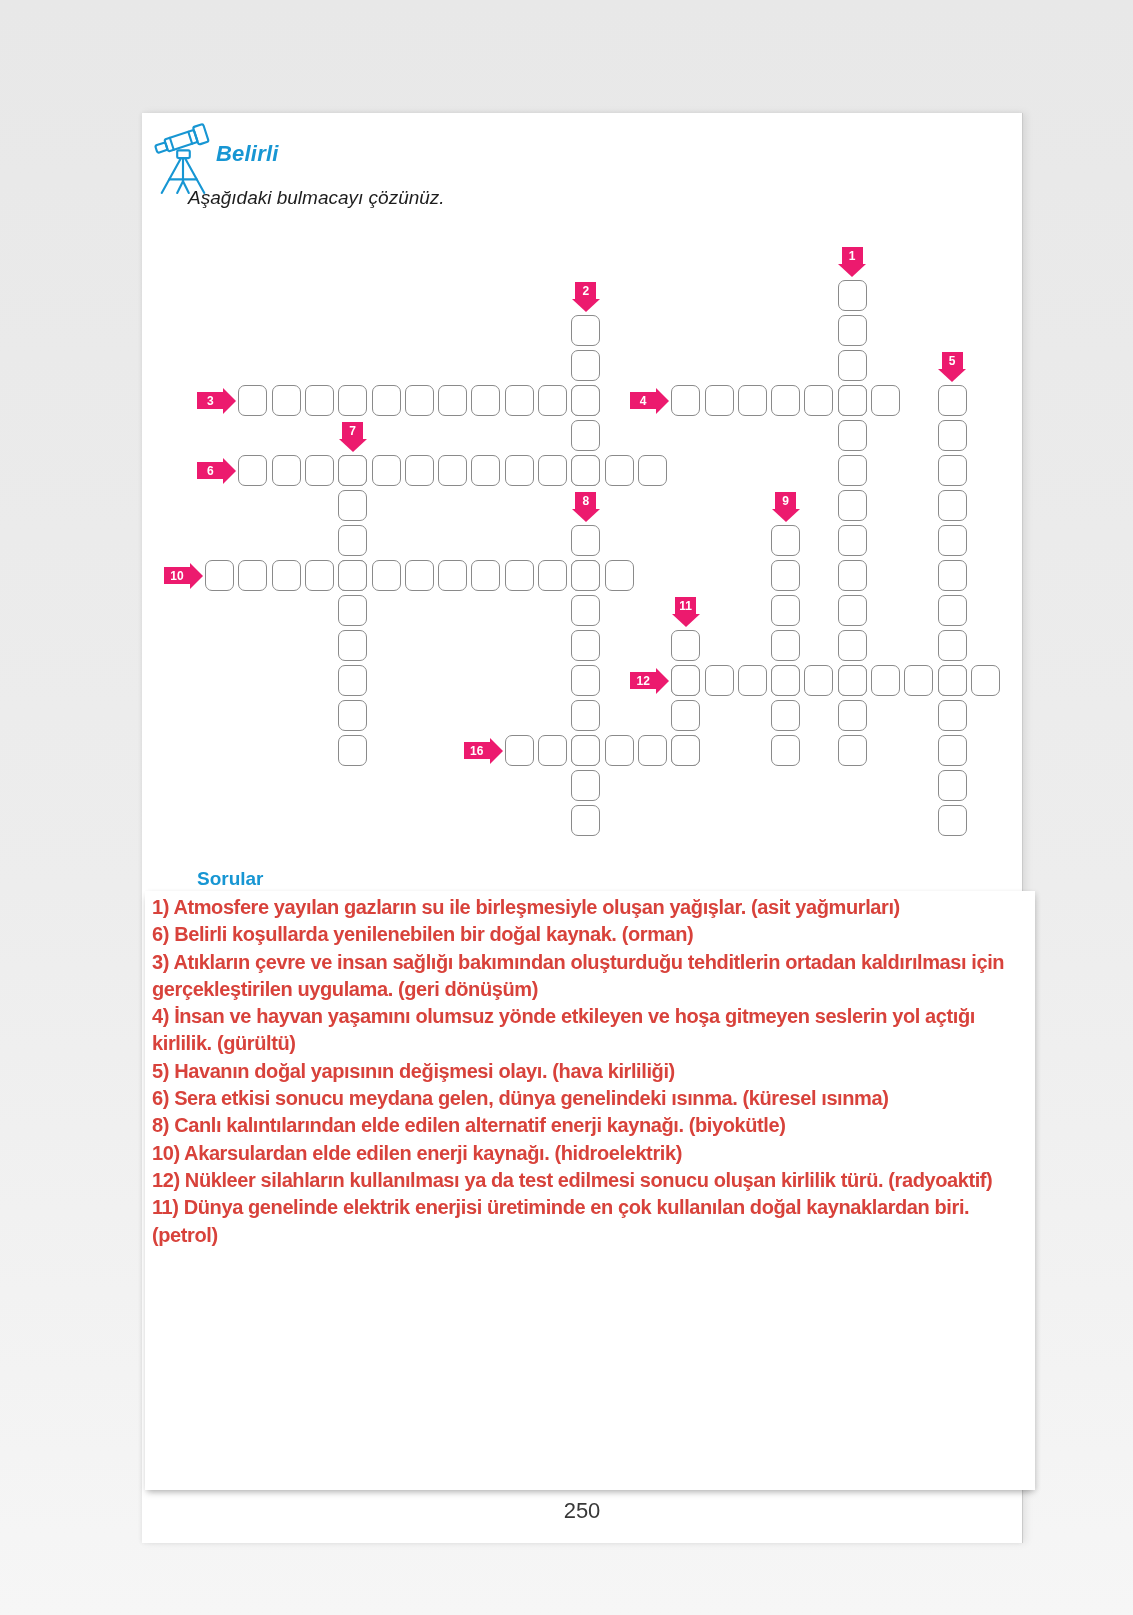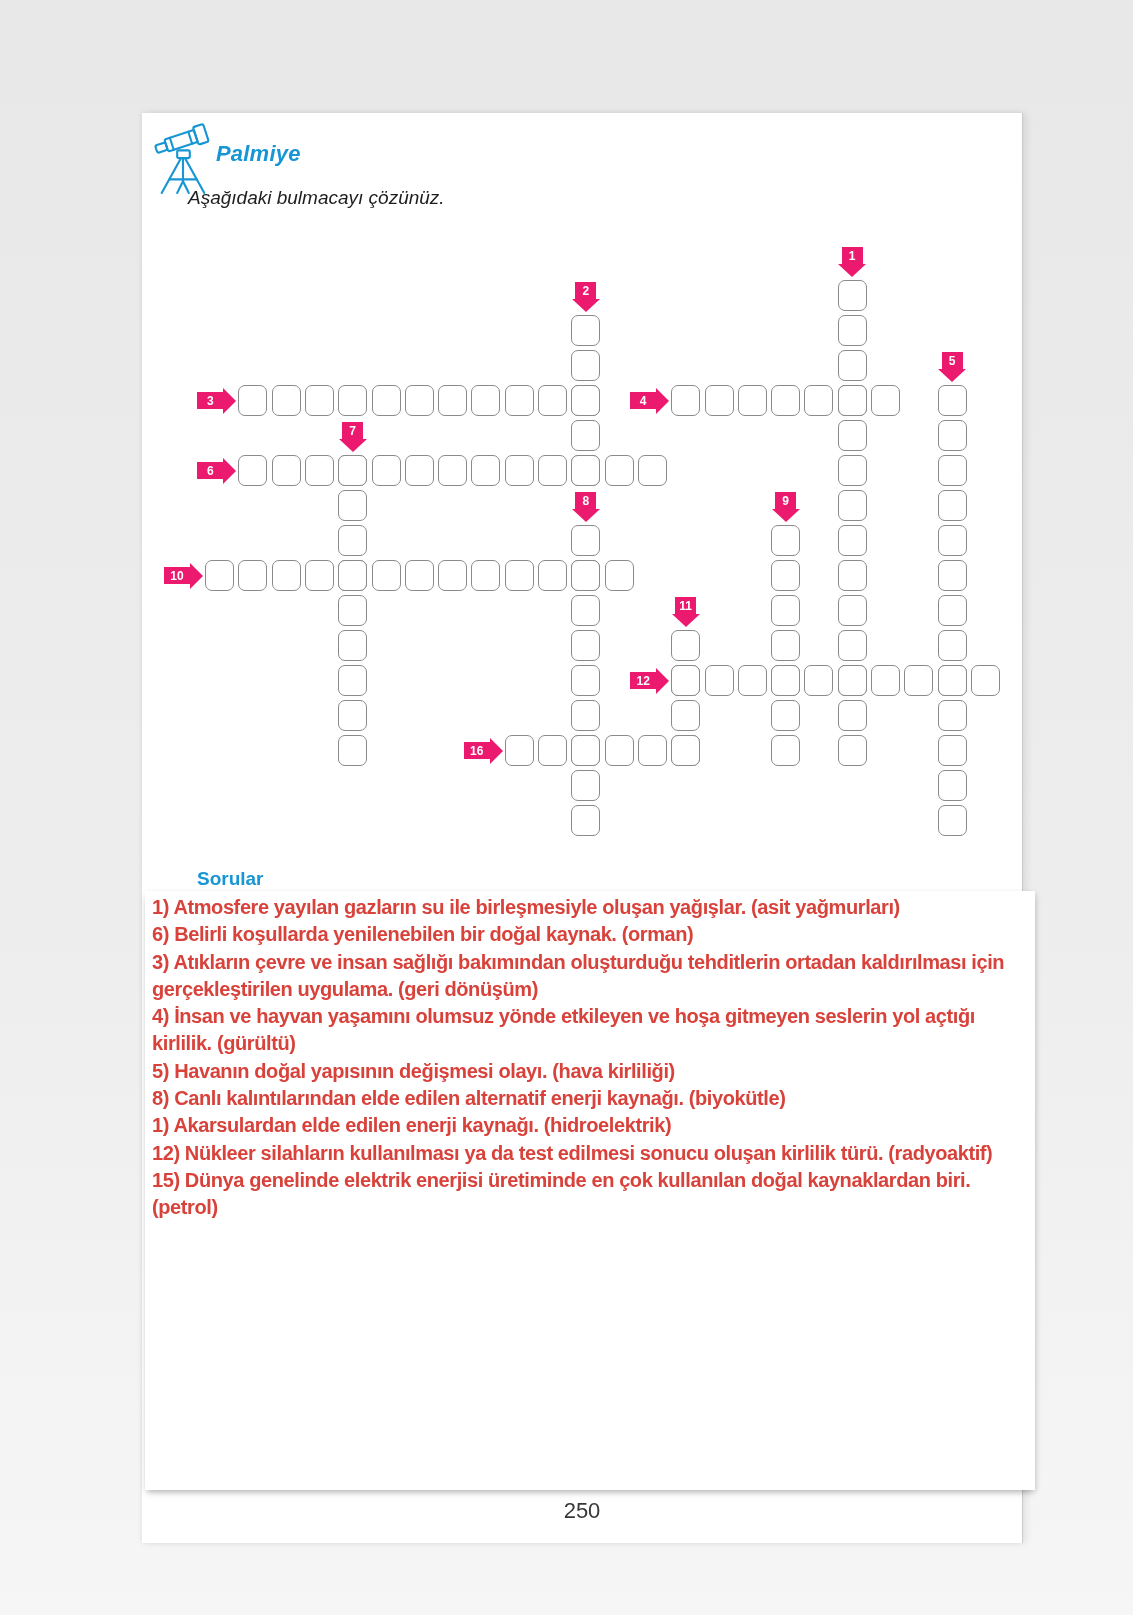--- a/index.html
+++ b/index.html
@@ -74,21 +74,21 @@
       <rect x="26" y="30" width="13" height="8" rx="1.5"></rect>
       <line x1="32" y1="38" x2="32" y2="62"></line>
       <line x1="30" y1="38" x2="10" y2="74"></line>
       <line x1="34" y1="38" x2="54" y2="74"></line>
       <line x1="18" y1="60" x2="46" y2="60"></line>
       <line x1="32" y1="62" x2="26" y2="74"></line>
       <line x1="32" y1="62" x2="38" y2="74"></line>
     </svg>
   </span>
 
-  <div class="activity-title">Palmiye</div>
+  <div class="activity-title">Belirli</div>
   <div class="instruction">Aşağıdaki bulmacayı çözünüz.</div>
 
   <div class="puzzle-layer">
       <div class="cell" style="left: 695.7px; top: 167px;"></div>
       <div class="cell" style="left: 695.7px; top: 202px;"></div>
       <div class="cell" style="left: 695.7px; top: 237px;"></div>
       <div class="cell" style="left: 695.7px; top: 272px;"></div>
       <div class="cell" style="left: 695.7px; top: 307px;"></div>
       <div class="cell" style="left: 695.7px; top: 342px;"></div>
       <div class="cell" style="left: 695.7px; top: 377px;"></div>
@@ -262,19 +262,20 @@
 
   <div class="sorular-heading">Sorular</div>
 </div>
 
 <div class="questions-panel">
     <p>1) Atmosfere yayılan gazların su ile birleşmesiyle oluşan yağışlar. (asit yağmurları)</p>
     <p>6) Belirli koşullarda yenilenebilen bir doğal kaynak. (orman)</p>
     <p>3) Atıkların çevre ve insan sağlığı bakımından oluşturduğu tehditlerin ortadan kaldırılması için gerçekleştirilen uygulama. (geri dönüşüm)</p>
     <p>4) İnsan ve hayvan yaşamını olumsuz yönde etkileyen ve hoşa gitmeyen seslerin yol açtığı kirlilik. (gürültü)</p>
     <p>5) Havanın doğal yapısının değişmesi olayı. (hava kirliliği)</p>
+    <p>6) Sera etkisi sonucu meydana gelen, dünya genelindeki ısınma. (küresel ısınma)</p>
     <p>8) Canlı kalıntılarından elde edilen alternatif enerji kaynağı. (biyokütle)</p>
-    <p>1) Akarsulardan elde edilen enerji kaynağı. (hidroelektrik)</p>
+    <p>10) Akarsulardan elde edilen enerji kaynağı. (hidroelektrik)</p>
     <p>12) Nükleer silahların kullanılması ya da test edilmesi sonucu oluşan kirlilik türü. (radyoaktif)</p>
-    <p>15) Dünya genelinde elektrik enerjisi üretiminde en çok kullanılan doğal kaynaklardan biri. (petrol)</p>
+    <p>11) Dünya genelinde elektrik enerjisi üretiminde en çok kullanılan doğal kaynaklardan biri. (petrol)</p>
   </div>
 
 <div class="page-number">250</div>
 
 </body></html>

